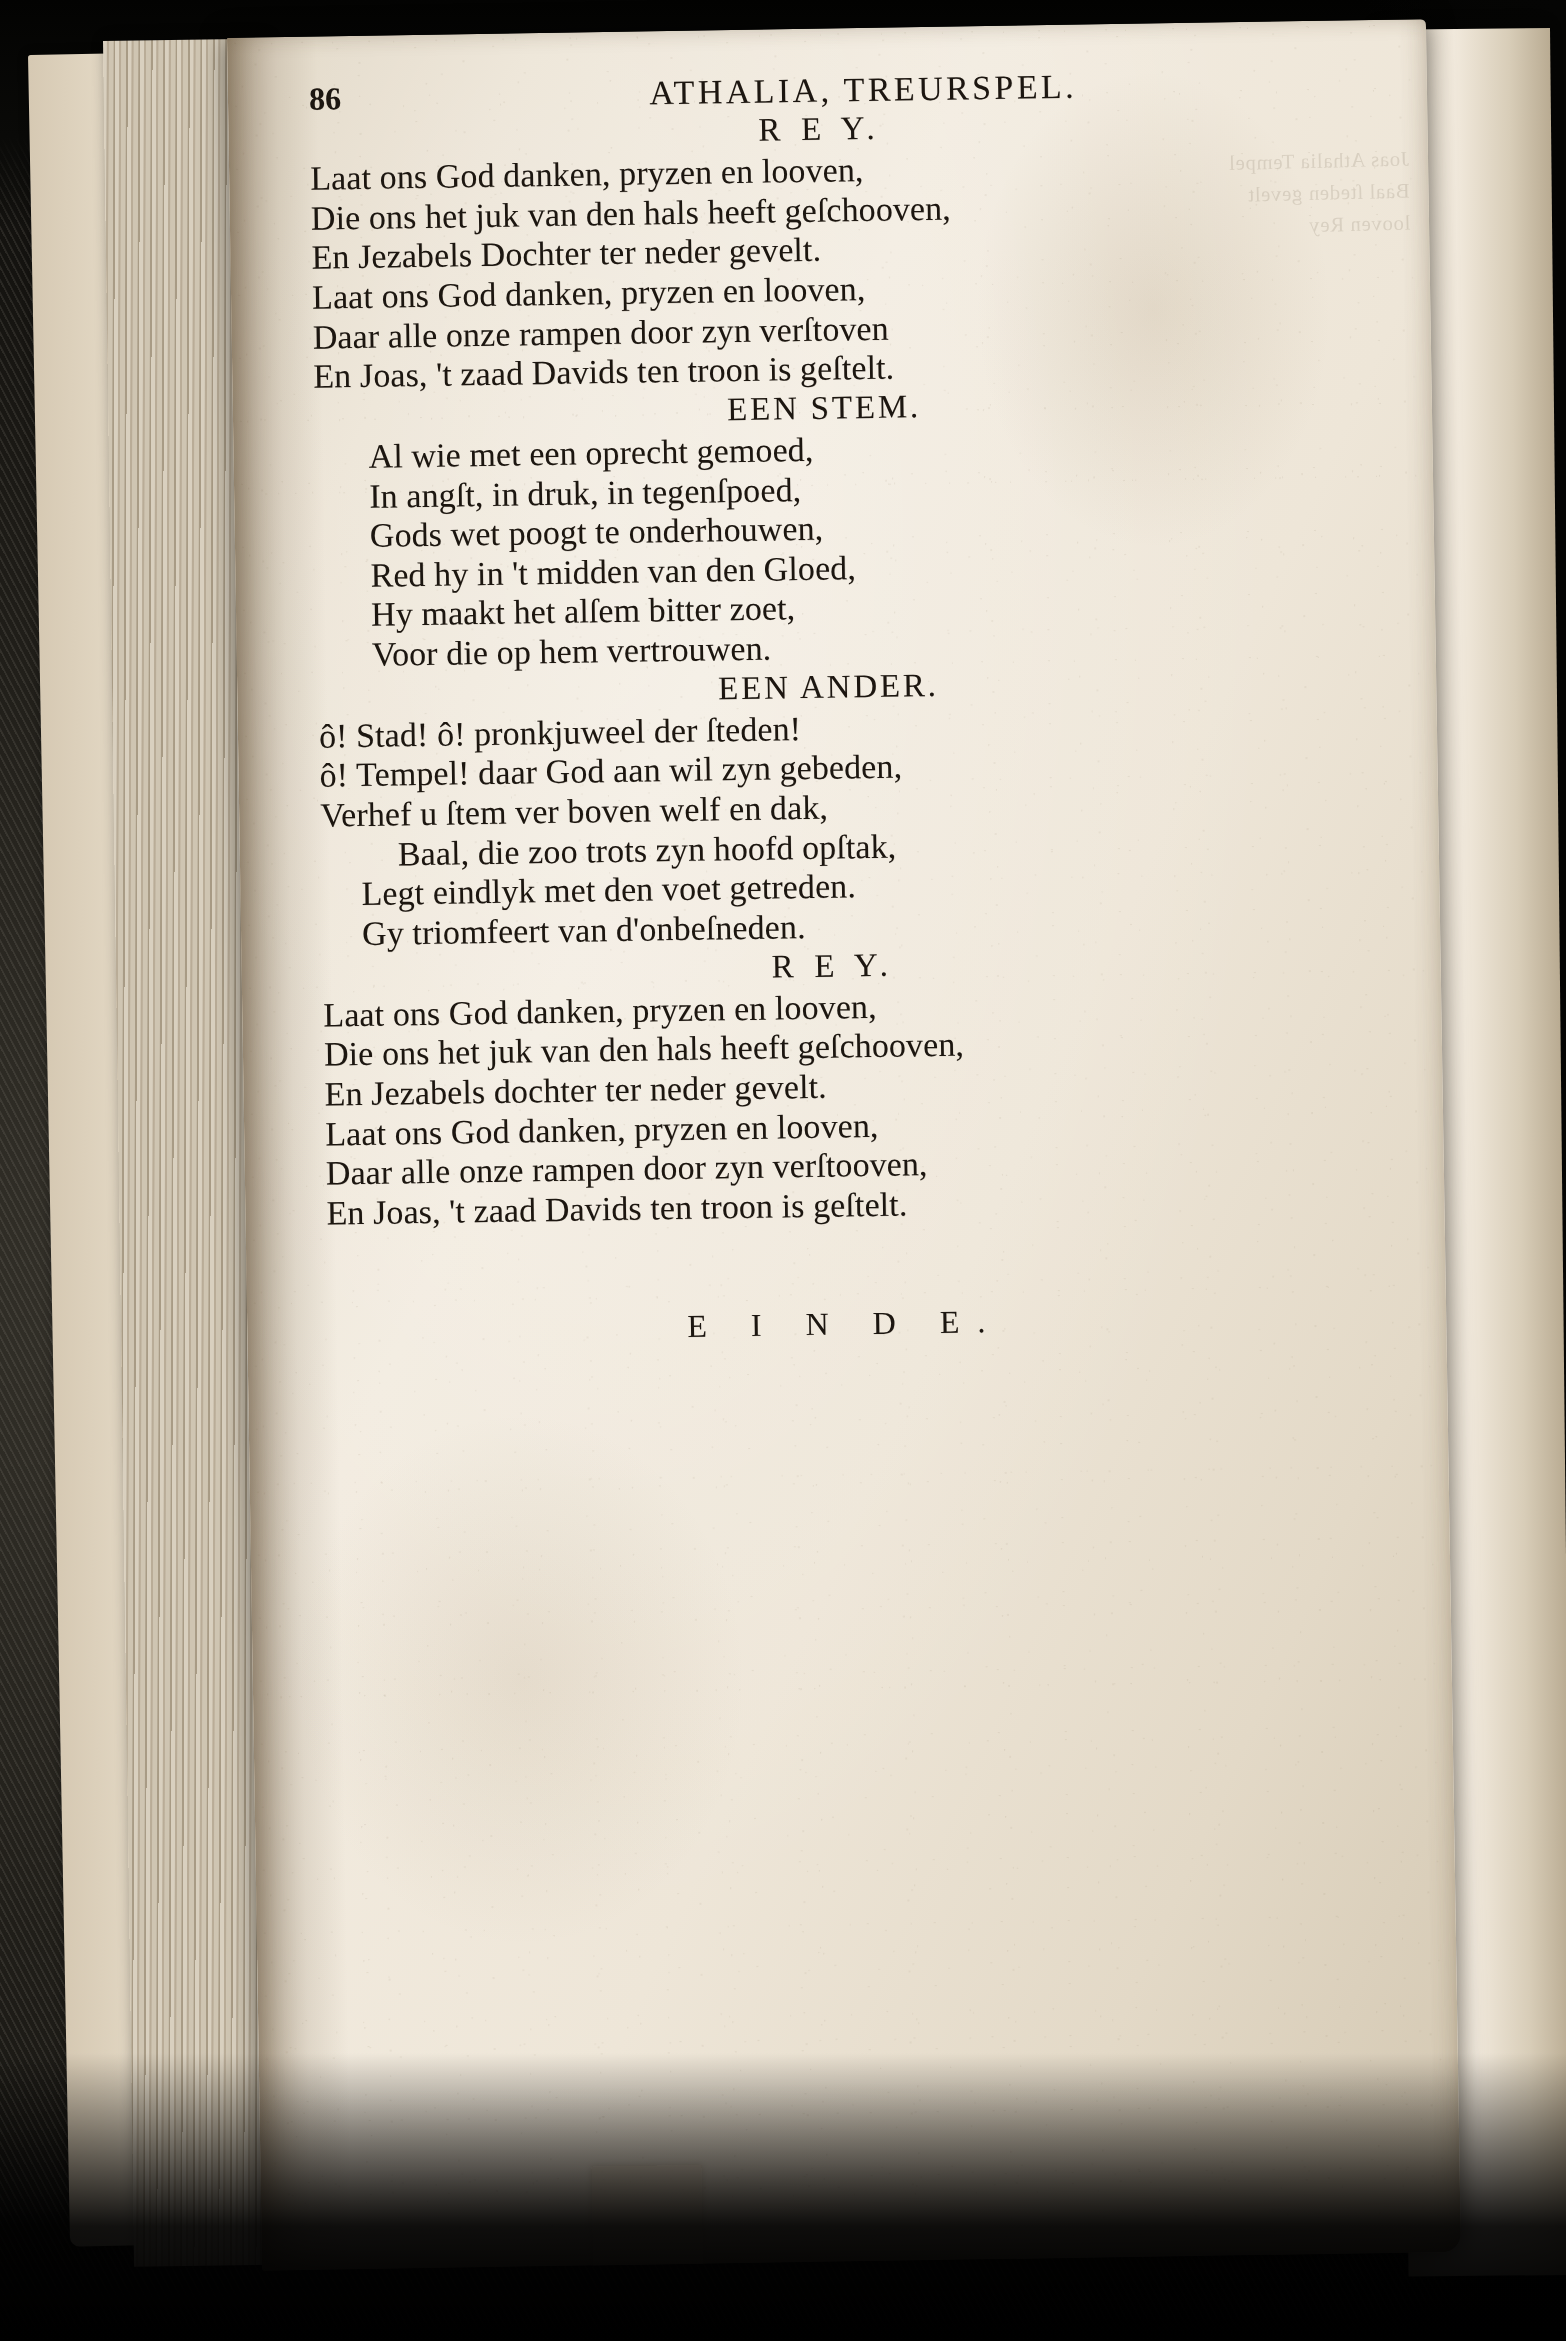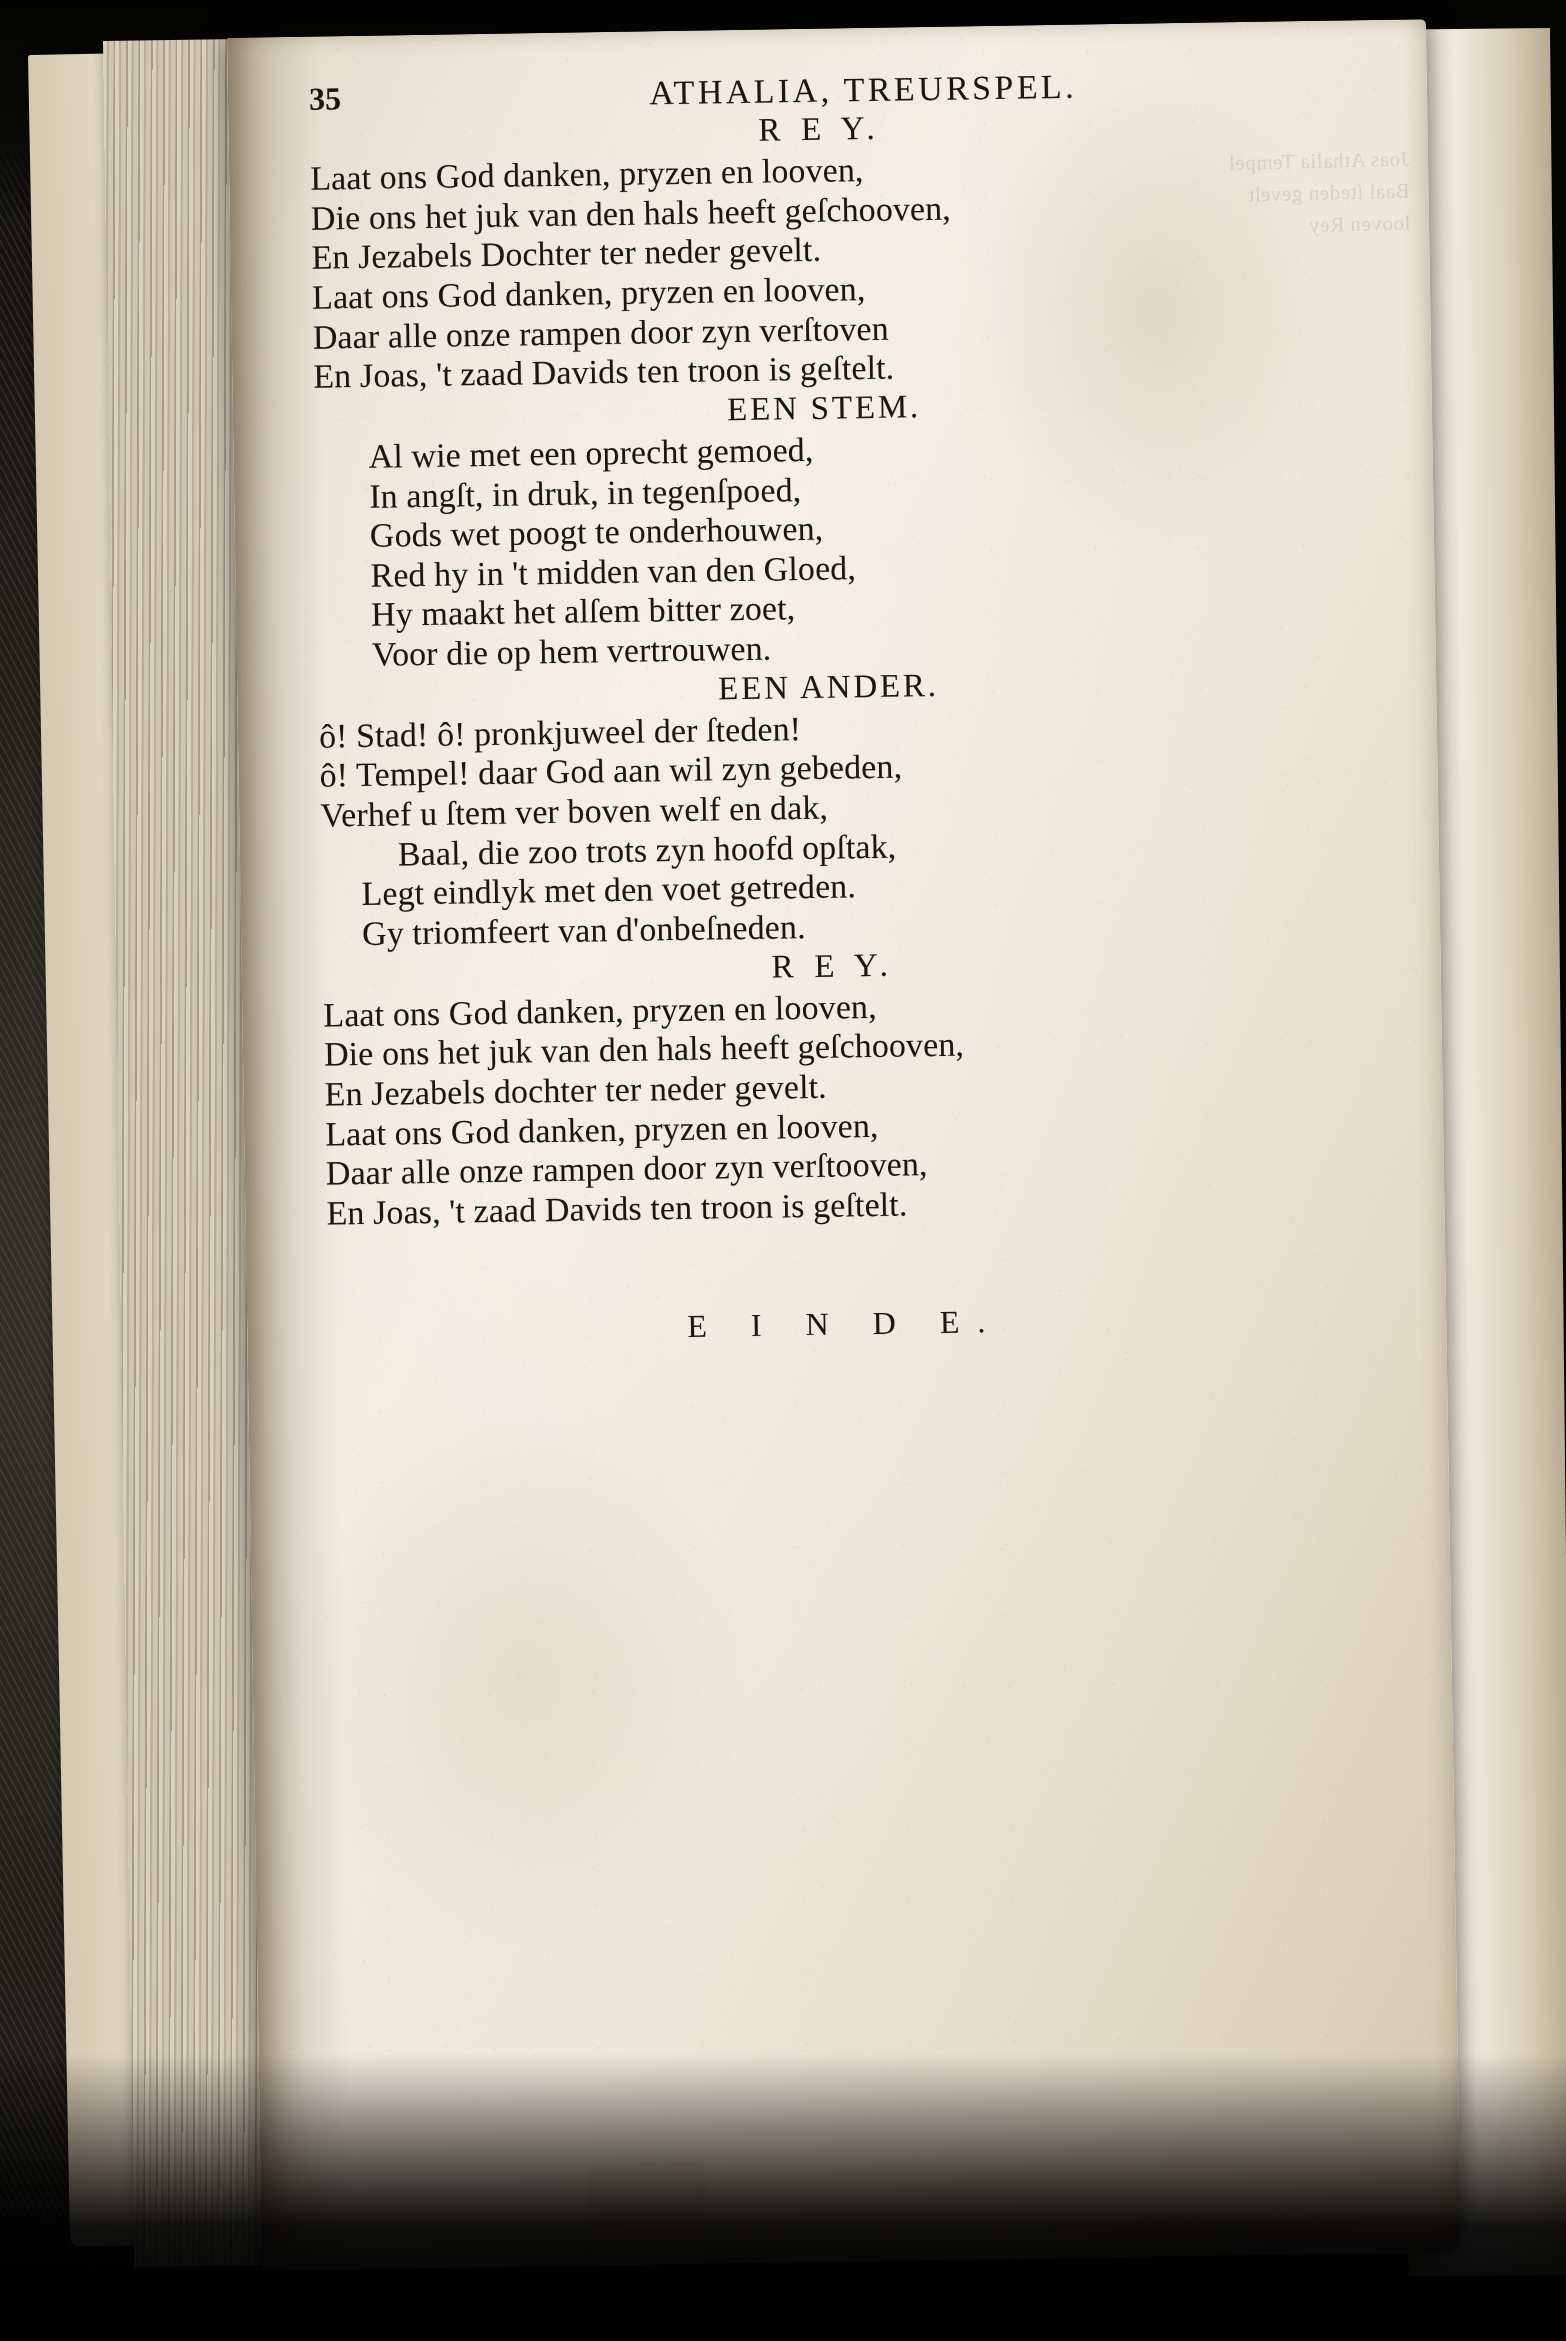--- a/index.html
+++ b/index.html
@@ -277,21 +277,21 @@
     <div class="paper-grain"></div>
     <div class="stain-a"></div>
     <div class="stain-b"></div>
     <div class="gutter-shade"></div>
 
     <div class="showthrough">Joas Athalia Tempel Baal ſteden gevelt looven Rey</div>
 
     <div class="text-block">
 
       <div class="running-head">
-        <span class="folio">35</span>
+        <span class="folio">86</span>
         <span class="head-title">ATHALIA, TREURSPEL.</span>
       </div>
 
       <div>
         <div class="speaker">R E Y.</div>
         <ul class="verse">
           <li class="v-flush">Laat ons God danken, pryzen en looven,</li>
           <li class="v-flush">Die ons het juk van den hals heeft geſchooven,</li>
           <li class="v-flush">En Jezabels Dochter ter neder gevelt.</li>
           <li class="v-flush">Laat ons God danken, pryzen en looven,</li>

